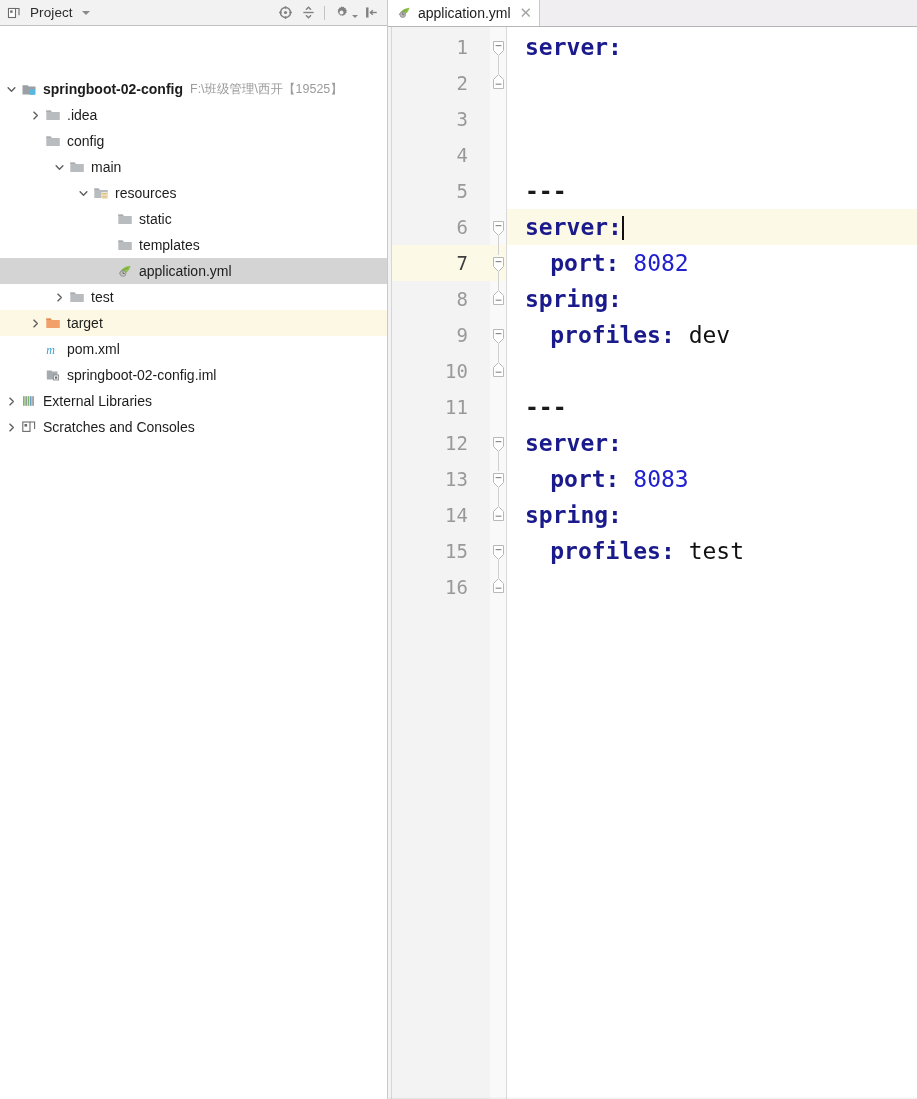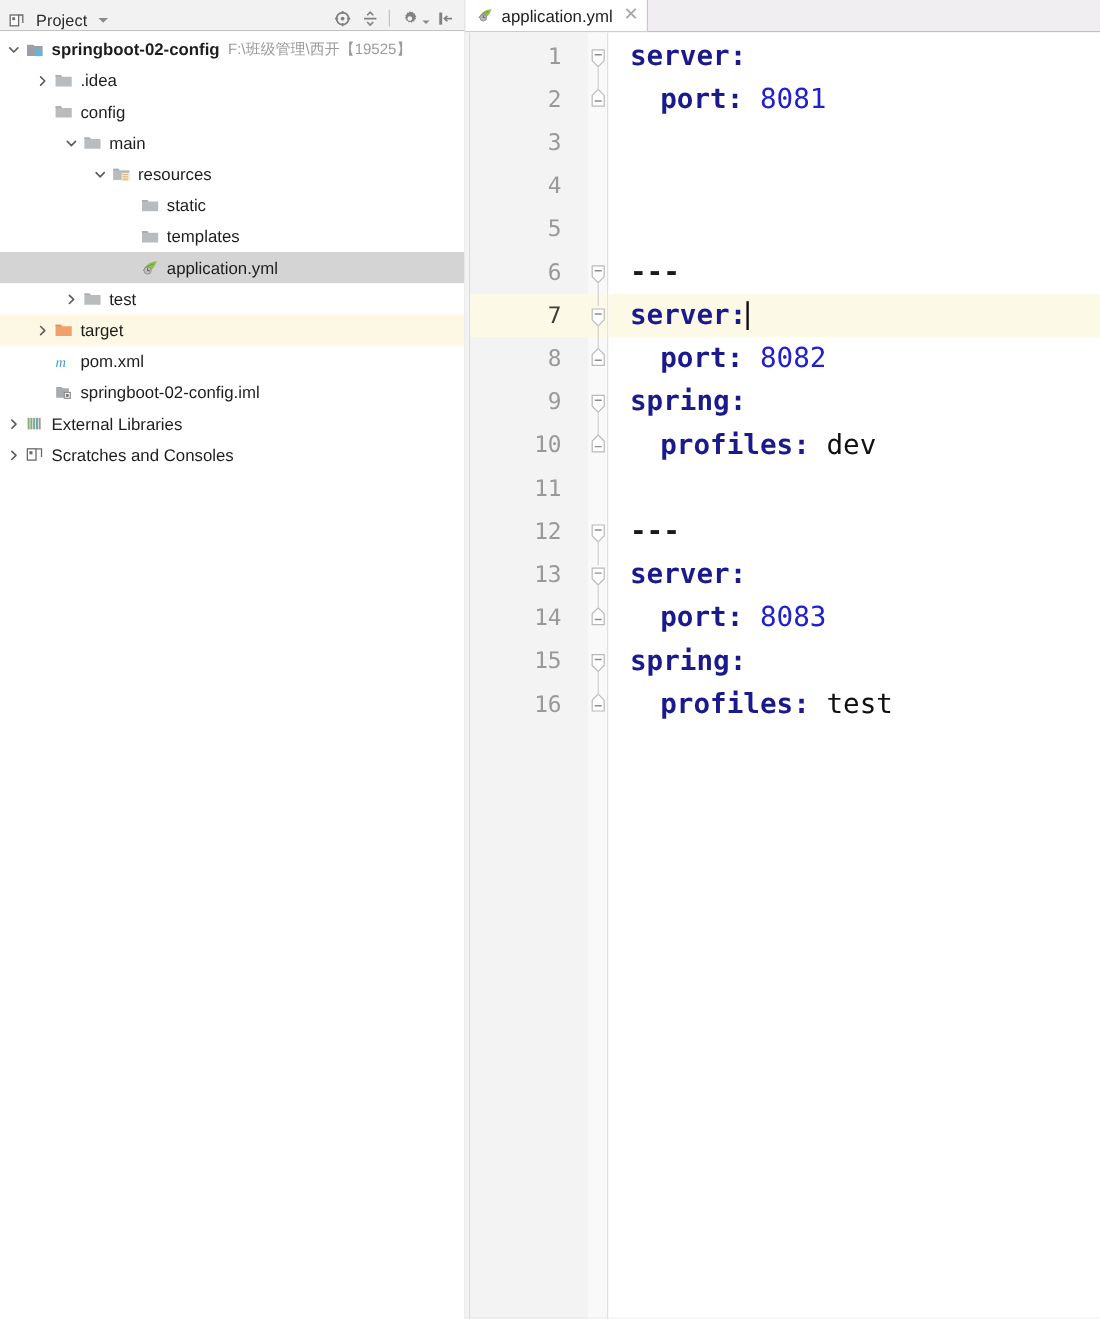--- a/index.html
+++ b/index.html
@@ -28,21 +28,21 @@
     position:relative;
     box-sizing:border-box;
     border-right:1px solid #c9c9c9;
   }
   .panel-header{
     height:26px;
     min-height:26px;
     background:#f2f2f2;
     border-bottom:1px solid #c2c2c2;
     display:flex;
-    align-items:flex-end;
+    align-items:center;
     padding:0 4px 0 5px;
     box-sizing:border-box;
   }
   .panel-title-group{
     display:flex;align-items:center;gap:5px;flex:0 0 auto;
   }
   .panel-title{
     font-size:13.5px;color:#2b2b2b;letter-spacing:0.1px;
   }
   .caret-down{
@@ -74,20 +74,21 @@
     align-self:flex-end;
     margin-bottom:5px;
   }
 
   
   .tree{
     flex:1;
     overflow:hidden;
     padding-top:2px;
     background:#ffffff;
+    margin-top:48px;
   }
   .row{
     height:26px;
     display:flex;
     align-items:center;
     position:relative;
     white-space:nowrap;
     box-sizing:border-box;
   }
   .row.sel{background:#d4d4d4;}
@@ -592,21 +593,20 @@
           <div class="fold-cell">
             <span class="fold-marker" style="top: 8px;"><svg width="13" height="17" viewBox="0 0 13 17">
                 <path fill="#ffffff" stroke="#b9b9b9" stroke-width="1" d="M6.5 1.5l5 5v9h-10v-9z"></path>
                 <path stroke="#8d8d8d" stroke-width="1.2" d="M3.6 11.2h5.8"></path>
               </svg></span>
           </div>
           <span class="fold-line" style="top: 532px; height: 20px;"></span>
         </div>
       <div class="code" id="code">
           <div class="cline" style="padding-left: 18px;"><span class="k">server:</span></div>
-          <div class="cline" style="padding-left: 43.2px;"><span class="k">port: </span><span class="num">8081</span></div>
           <div class="cline" style="padding-left: 18px;"></div>
           <div class="cline" style="padding-left: 18px;"></div>
           <div class="cline" style="padding-left: 18px;"></div>
           <div class="cline" style="padding-left: 18px;"><span class="dash">---</span></div>
           <div class="cline cur" style="padding-left: 18px;"><span class="k">server:</span><span class="caret"></span></div>
           <div class="cline" style="padding-left: 43.2px;"><span class="k">port: </span><span class="num">8082</span></div>
           <div class="cline" style="padding-left: 18px;"><span class="k">spring:</span></div>
           <div class="cline" style="padding-left: 43.2px;"><span class="k">profiles: </span><span class="val">dev</span></div>
           <div class="cline" style="padding-left: 18px;"></div>
           <div class="cline" style="padding-left: 18px;"><span class="dash">---</span></div>

